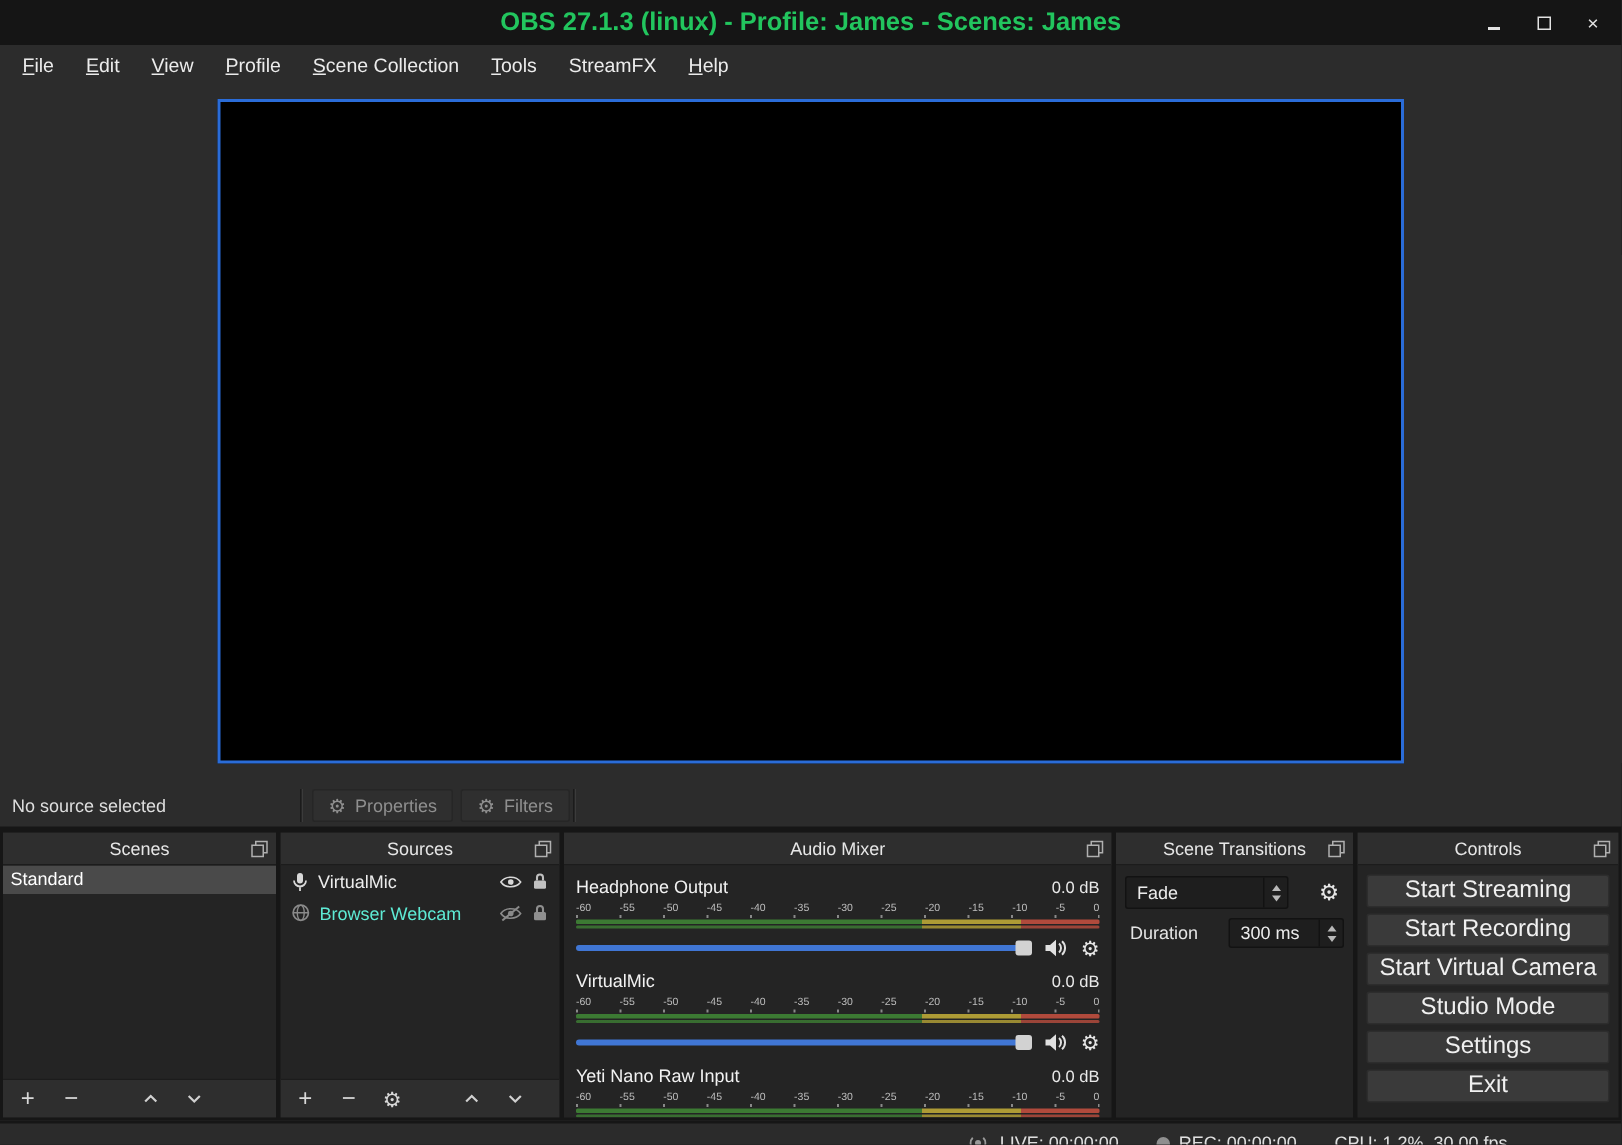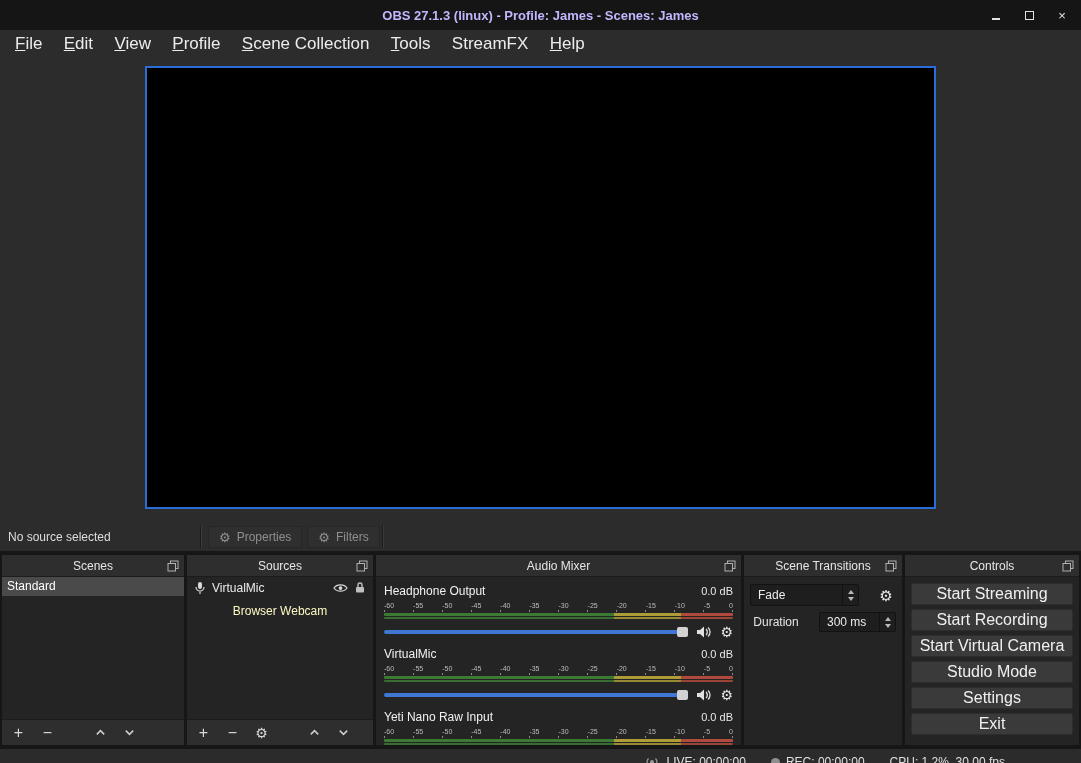--- a/index.html
+++ b/index.html
@@ -2,29 +2,29 @@
 <html><head>
 <meta charset="utf-8">
 <style>
   * { margin:0; padding:0; box-sizing:border-box; }
   html,body { width:1081px; height:763px; overflow:hidden; }
   body { font-family:"Liberation Sans", sans-serif; background:#161616; color:#e8e8e8; font-size:12px; }
   .app { width:1081px; height:763px; display:flex; flex-direction:column; background:#2c2c2c; position:relative; }
 
   
   .titlebar { flex:0 0 30px; background:#151515; display:flex; align-items:center; justify-content:center; position:relative; }
-  .title { font-size:13px; font-weight:bold; color:#c4b5fd; }
+  .title { font-size:17px; font-weight:bold; color:#22c55e; }
   .winbtns { position:absolute; right:12px; top:0; height:100%; display:flex; align-items:center; gap:19px; }
   .wb { width:14px; height:14px; display:flex; align-items:center; justify-content:center; color:#e2e2e2; font-size:13px; line-height:1; }
   .minbar { width:8px; height:2px; background:#e2e2e2; display:block; margin-top:7px; }
   .maxbox { width:9px; height:9px; border:1.5px solid #e2e2e2; display:block; }
 
   
   .menubar { flex:0 0 28px; background:#2c2c2c; padding-left:6px; white-space:nowrap; }
-  .mi { display:inline-block; line-height:28px; padding:0 9px; font-size:17px; color:#ececec; }
+  .mi { display:inline-block; line-height:28px; padding:0 9px; font-size:13px; color:#ececec; }
   .mi:not(.no-mn)::first-letter { text-decoration:underline; }
 
   
   .preview-region { flex:0 0 465px; position:relative; background:#2c2c2c; }
   .canvas { position:absolute; left:145px; top:8px; width:791px; height:443px; background:#000; border:2px solid #2a6cd8; }
 
   
   .contextbar { flex:0 0 28px; background:#2c2c2c; display:flex; align-items:center; padding-left:8px; }
   .nosrc { width:190px; color:#dedede; font-size:12px; }
   .vsep { width:1px; height:22px; background:#1b1b1b; box-shadow:1px 0 0 #3b3b3b; margin:0 2px; flex:0 0 auto; }
@@ -37,21 +37,21 @@
   .phead { flex:0 0 22px; background:#2e2e2e; border-bottom:1px solid #1c1c1c; display:flex; align-items:center; justify-content:center; position:relative; font-size:12px; color:#e6e6e6; }
   .dock-ic { position:absolute; right:5px; top:5px; }
   .pbody { flex:1; overflow:hidden; position:relative; }
   .ptools { flex:0 0 26px; background:#2e2e2e; border-top:1px solid #1c1c1c; display:flex; align-items:center; padding:0 9px; gap:14px; }
   .tbtn { min-width:15px; height:18px; display:inline-flex; align-items:center; justify-content:center; color:#d8d8d8; font-size:16px; line-height:1; }
   .tsep { width:10px; }
 
   
   .scene-row { height:19px; line-height:19px; padding:0 5px; background:#4a4a4a; color:#ffffff; font-size:12px; }
   .src-row { height:21px; display:flex; align-items:center; gap:6px; padding:0 7px; font-size:12px; color:#ececec; }
-  .src-row.dim { color:#fef9c3;flex-direction:column; }
+  .src-row.dim { color:#5eead4; }
   .spacer { flex:1; }
 
   
   .chan { padding:7px 8px 0 8px; }
   .chead { display:flex; justify-content:space-between; align-items:baseline; height:15px; }
   .cname { font-size:12px; color:#f2f2f2; }
   .cvol { font-size:11px; color:#e8e8e8; }
   .ticks { display:flex; justify-content:space-between; margin-top:2px; font-size:7px; line-height:9px; color:#bdbdbd; }
   .ticks i { font-style:normal; }
   .tickmarks { height:2px; background-image:linear-gradient(to right,#8a8a8a 1px,transparent 1px); background-size:calc(100%/12) 100%; border-right:1px solid #8a8a8a; }

